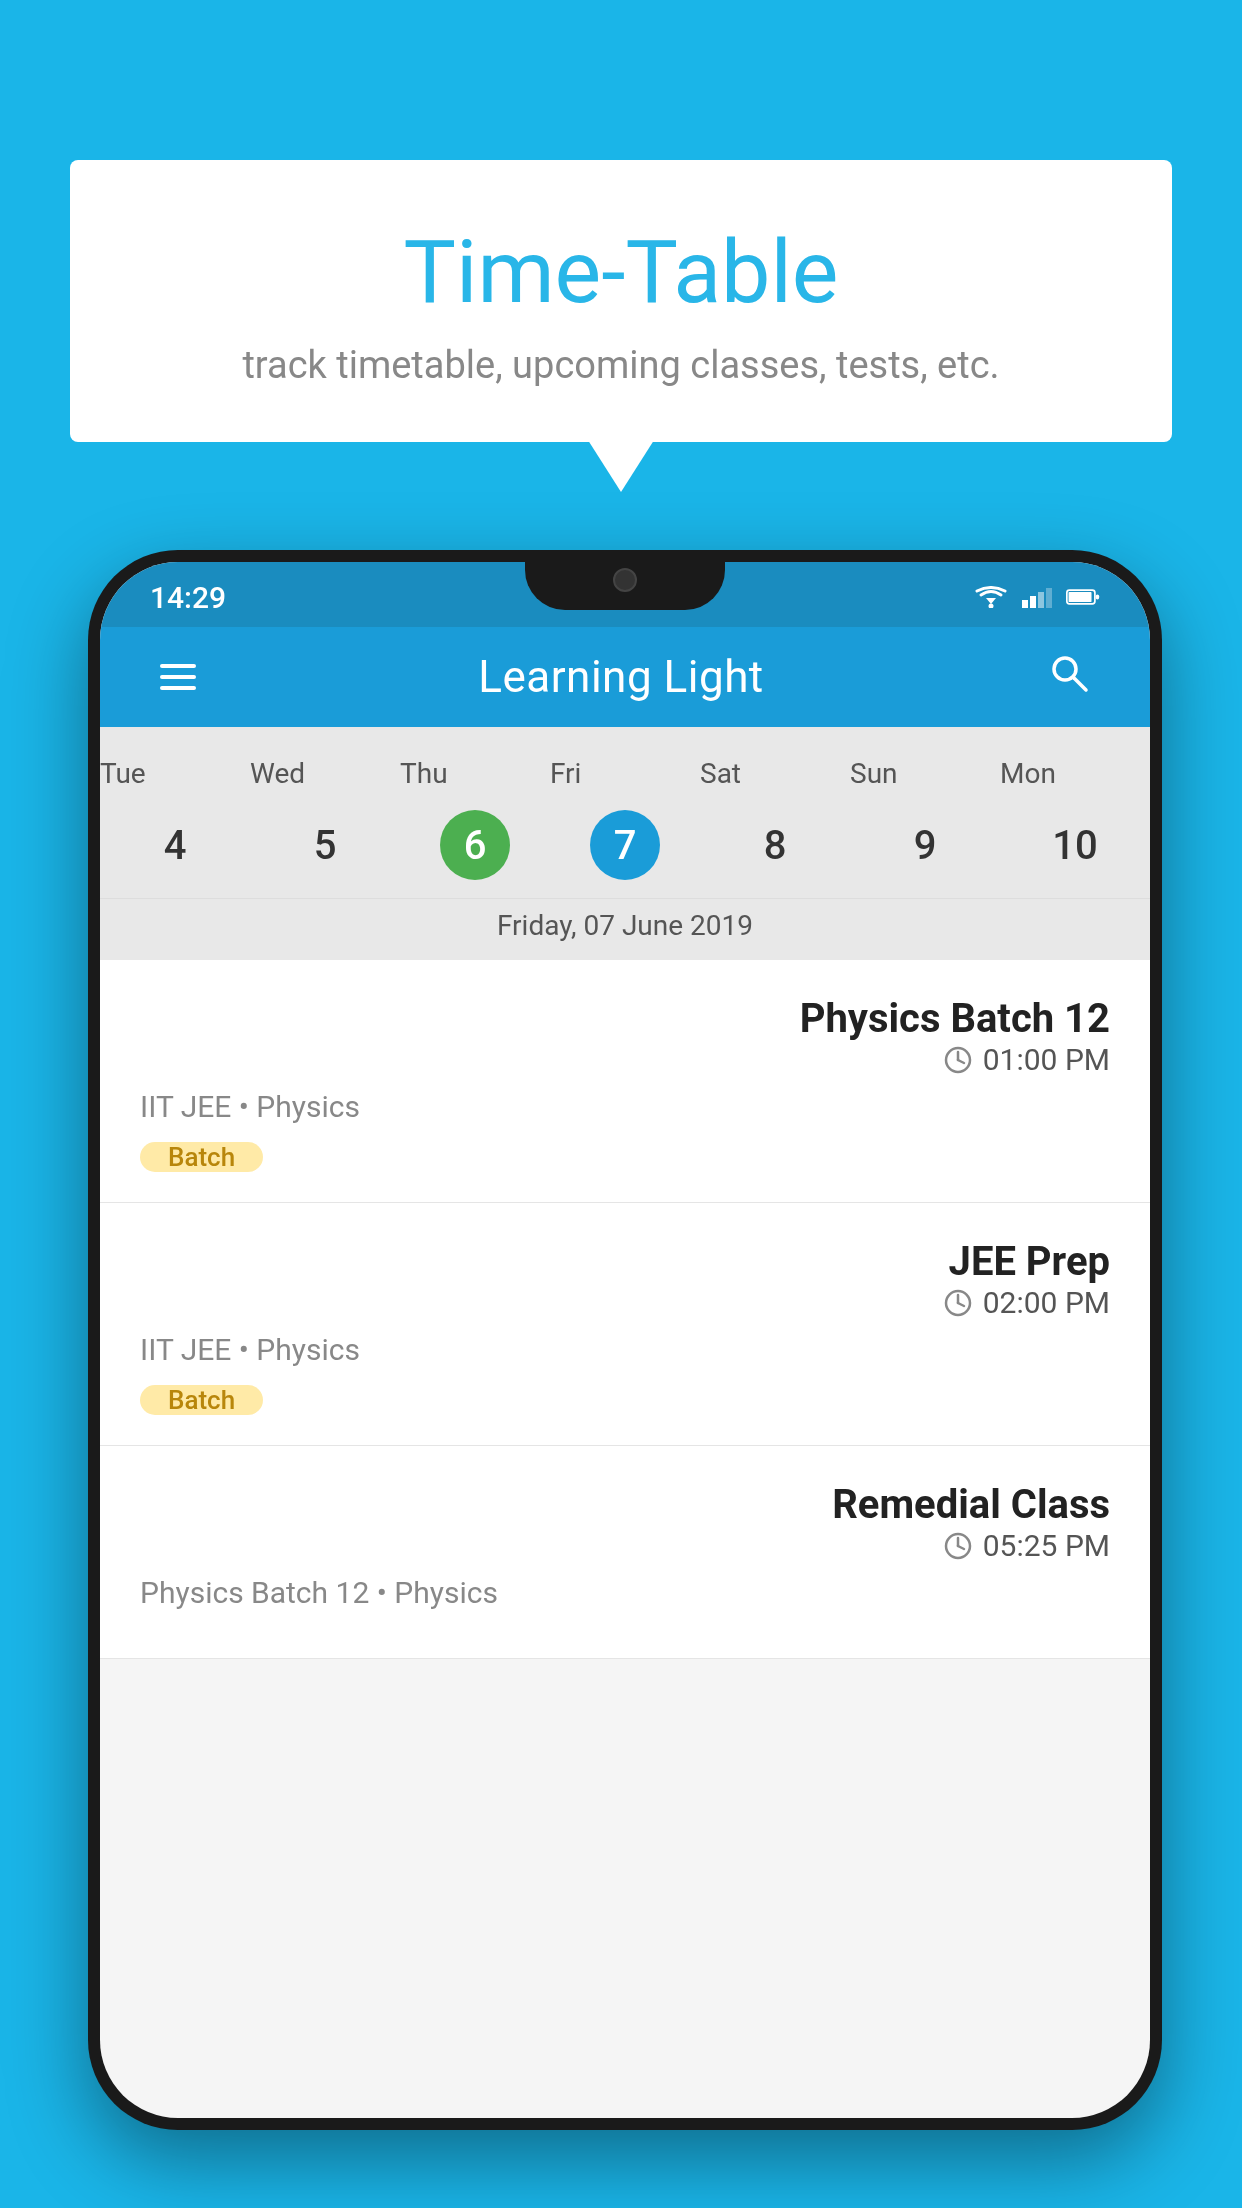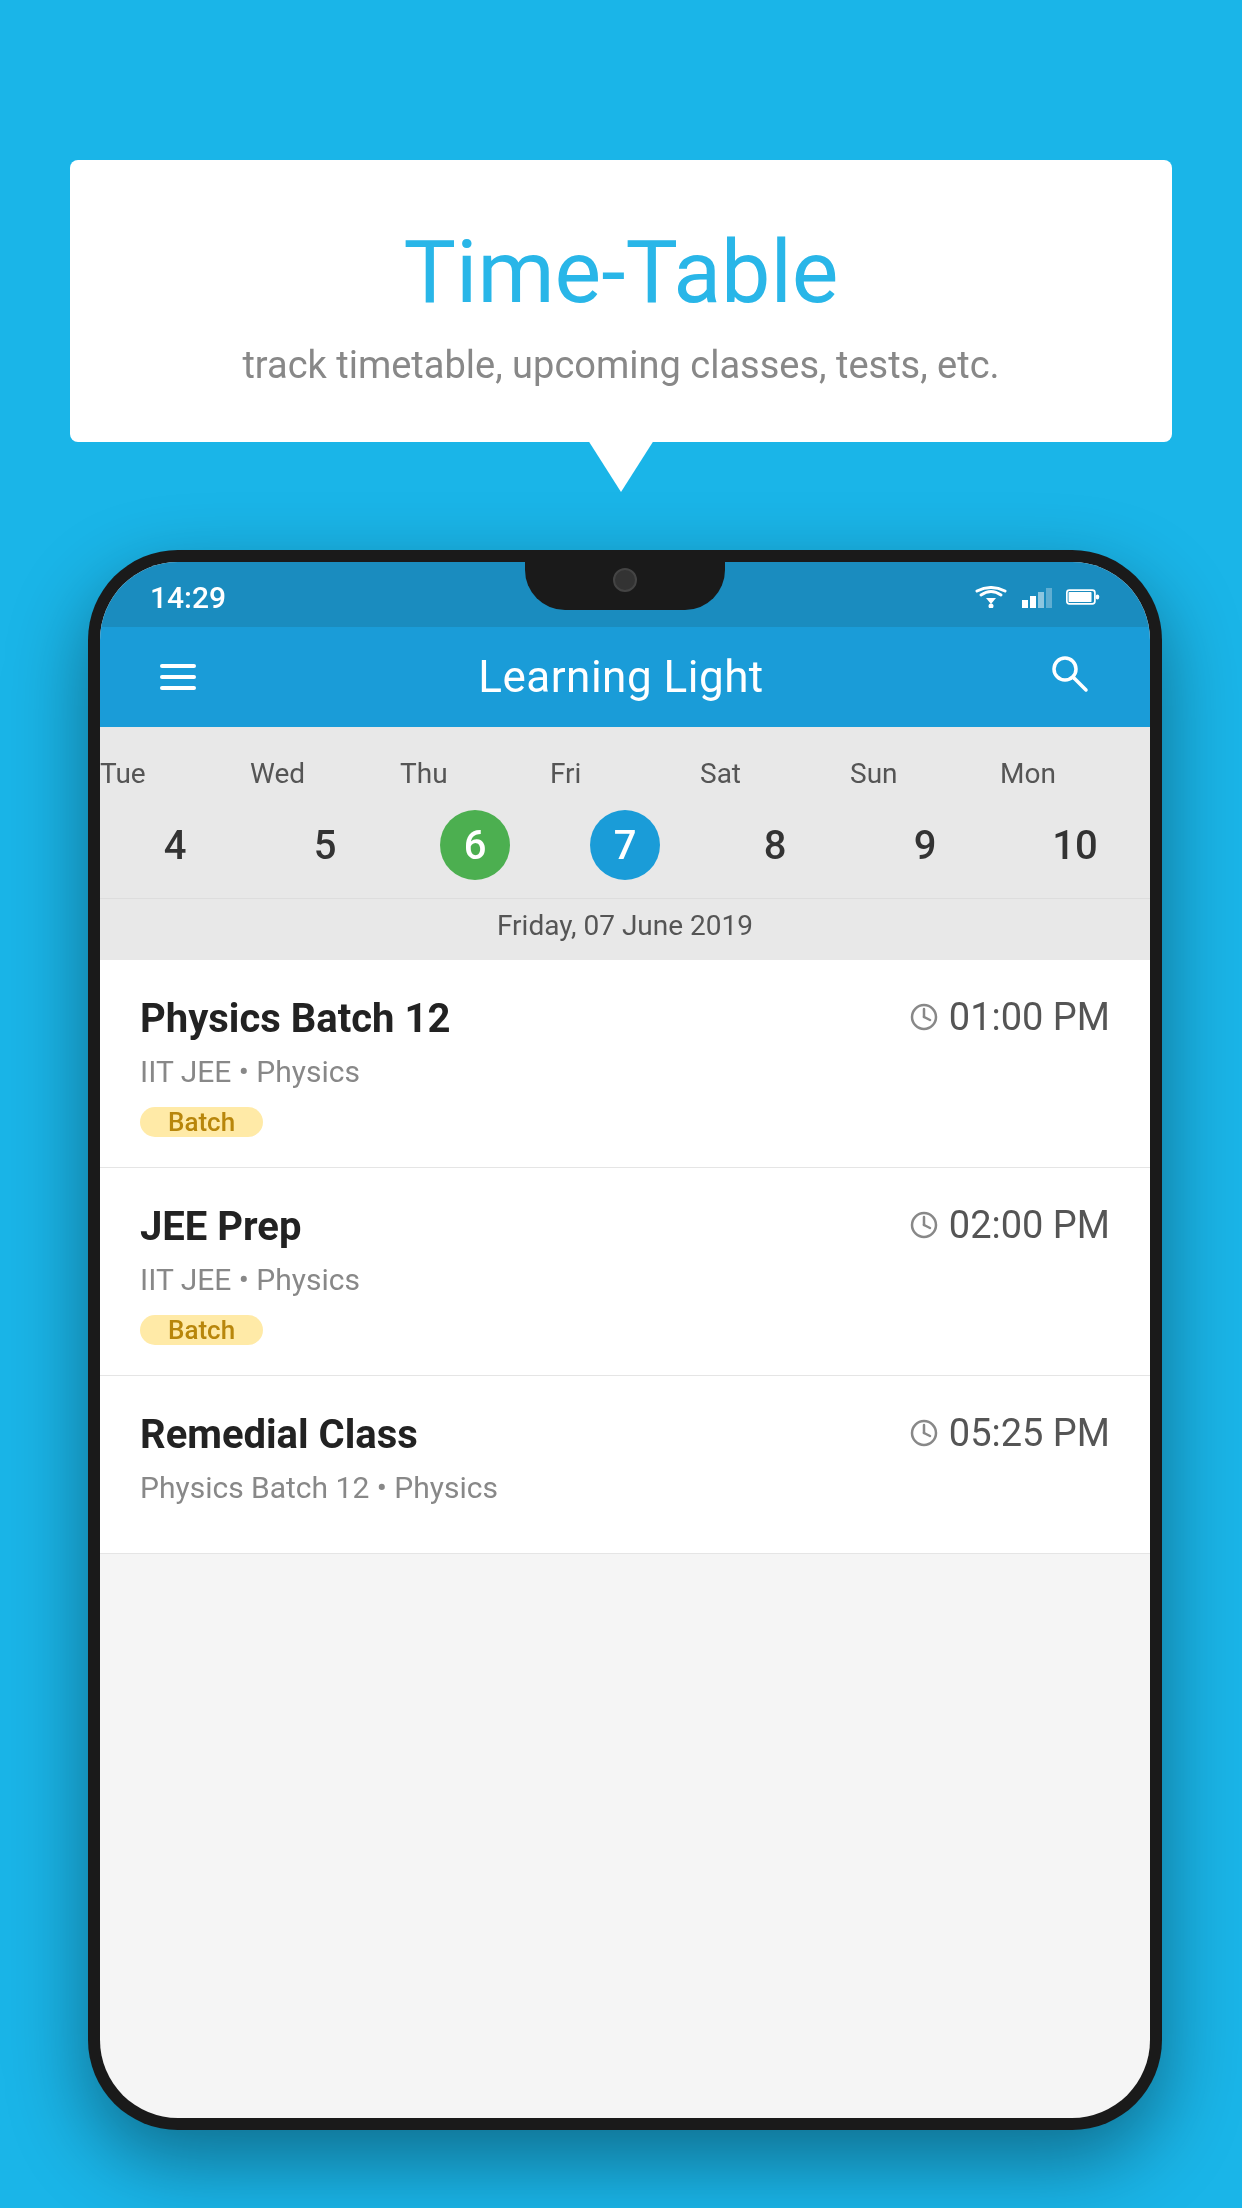--- a/index.html
+++ b/index.html
@@ -245,35 +245,36 @@
 
     .schedule-item {
       background: white;
       padding: 35px 40px 30px;
       border-bottom: 1px solid #e5e5e5;
     }
 
     .schedule-item-header {
       display: flex;
       justify-content: space-between;
-      align-items: flex-start;
+      align-items: flex-end;
       margin-bottom: 12px;
+      flex-direction: column;
     }
 
     .schedule-title {
       font-size: 40px;
       font-weight: 700;
       color: #222;
     }
 
     .schedule-time {
       display: flex;
       align-items: center;
       gap: 10px;
-      font-size: 38px;
+      font-size: 30px;
       color: #555;
     }
 
     .schedule-subtitle {
       font-size: 30px;
       color: #888;
       margin-bottom: 18px;
     }
 
     .batch-badge {

